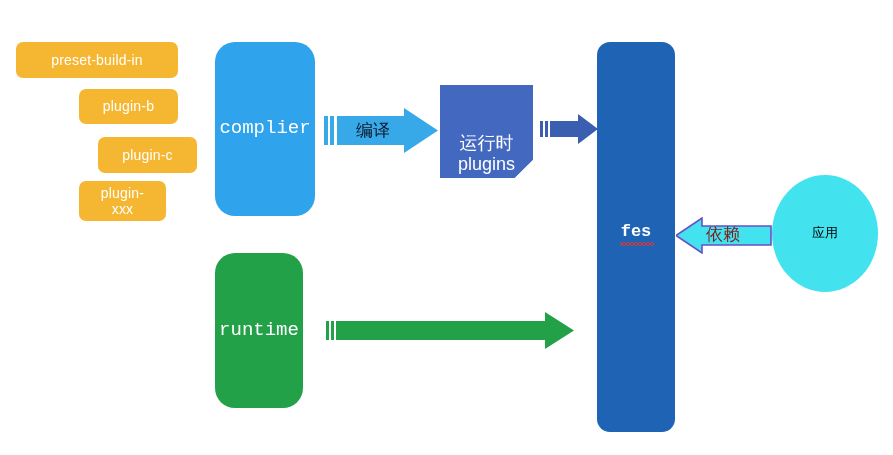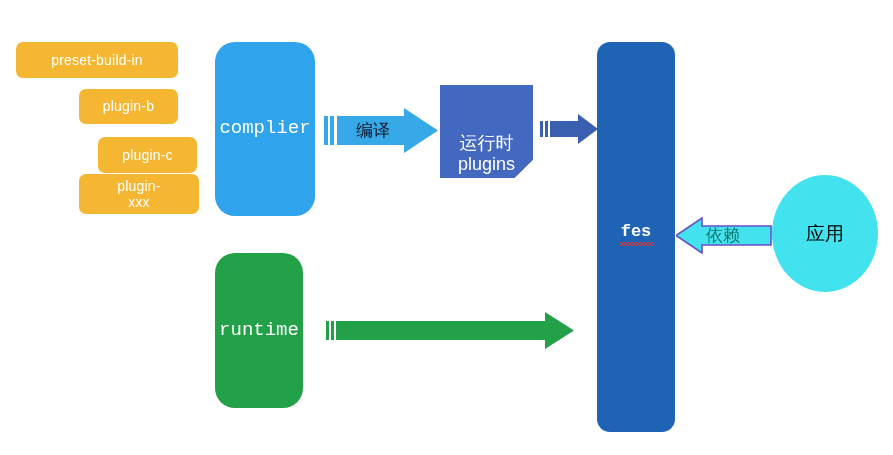--- a/index.html
+++ b/index.html
@@ -31,21 +31,21 @@
   
   .chip {
     border-radius: 7px;
     font-size: 14px;
     font-weight: 400;
     letter-spacing: .2px;
   }
   #chip-preset { left: 16px;  top: 42px;  width: 162px; height: 36px; }
   #chip-b      { left: 79px;  top: 89px;  width: 99px;  height: 35px; }
   #chip-c      { left: 71px;  top: 137px; width: 99px;  height: 36px; margin-left: 27px; }
-  #chip-xxx    { left: 79px;  top: 174px; width: 120px;  height: 40px; }
+  #chip-xxx    { left: 79px;  top: 181px; width: 87px;  height: 40px; }
   #chip-xxx .chip-text { display: block; }
 
   
   .pillar {
     border-radius: 18px;
     font-size: 19px;
     font-weight: 400;
     font-family: Liberation Mono, monospace;
   }
   #node-complier {
@@ -103,21 +103,21 @@
     position: relative;
     z-index: 2;
     margin-top: 44px;
   }
 
   
   #node-app {
     left: 772px; top: 175px; width: 106px; height: 117px;
     border-radius: 50%;
     color: #000000;
-    font-size: 19px;
+    font-size: 13px;
   }
 
   
   .arrow {
     position: absolute;
   }
   .arrow svg { display: block; }
   .arrow-label {
     position: absolute;
     display: flex;
@@ -126,21 +126,21 @@
     font-size: 17px;
     line-height: 1;
     user-select: none;
     pointer-events: none;
   }
   #arrow-compile       { left: 324px; top: 108px; }
   #arrow-compile-label { left: 345px; top: 118px; width: 56px; height: 24px; color: #0f172a; }
   #arrow-to-fes        { left: 540px; top: 114px; }
   #arrow-runtime       { left: 326px; top: 312px; }
   #arrow-depend        { left: 676px; top: 217px; }
-  #arrow-depend-label  { left: 700px; top: 224px; width: 46px; height: 22px; color: #0f766e; }
+  #arrow-depend-label  { left: 700px; top: 224px; width: 46px; height: 22px; color: #7f1d1d; font-family: Liberation Mono, monospace; }
 </style>
 </head>
 <body>
 
 <div id="canvas">
 
   <div class="node chip" id="chip-preset" style="background:#f5b731;">
     <span class="chip-text">preset-build-in</span>
   </div>
 

